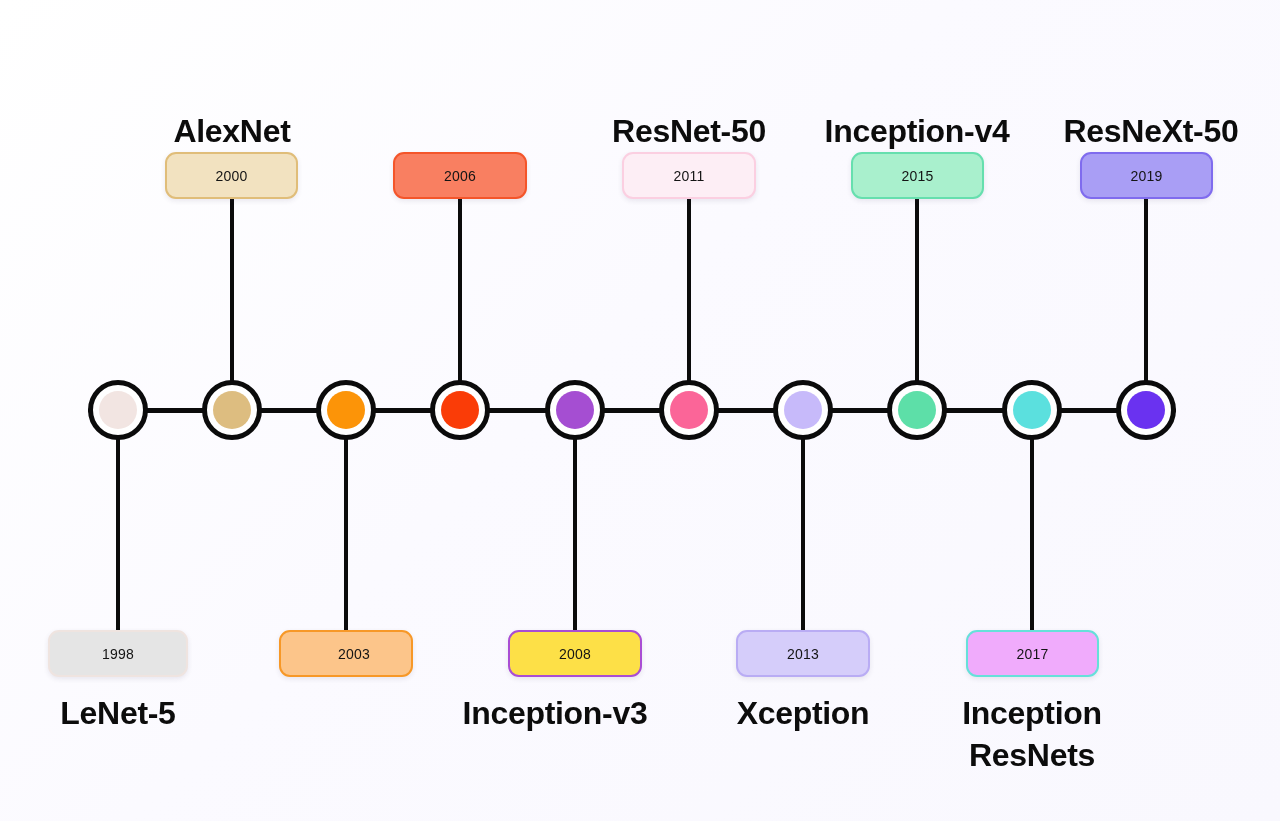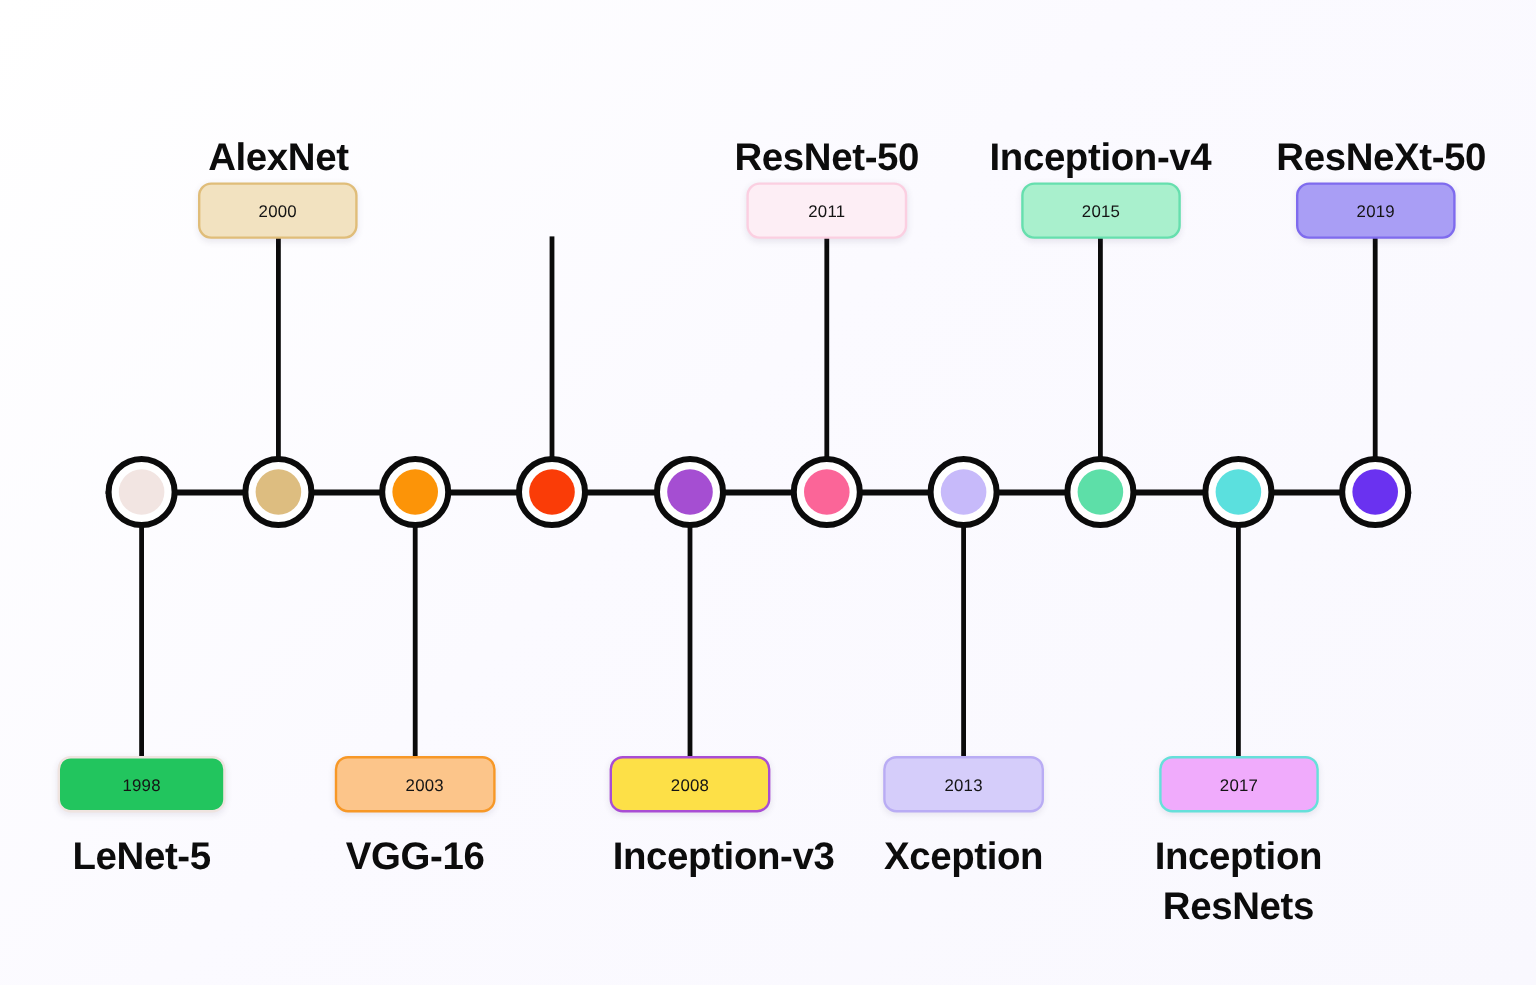--- a/index.html
+++ b/index.html
@@ -88,45 +88,45 @@
   }
 </style>
 </head>
 <body>
 
 <div id="timeline-stage">
   <div class="axis-line" style="left: 88px; width: 1088px; top: 407.5px; height: 5px;"></div>
 <div class="node-circle" style="left: 88px; top: 380px;">
       <div class="node-core" style="background: rgb(242, 229, 226);"></div>
     </div>
-    <div class="year-badge" style="left: 48px; width: 140px; background: #22c55e; border: 2px solid rgb(239, 228, 224); top: 630px;">1998</div>
+    <div class="year-badge" style="left: 48px; width: 140px; background: #e5e5e5; border: 2px solid rgb(239, 228, 224); top: 630px;">1998</div>
     <div class="stem" style="left: 116px; top: 438px; height: 194px;"></div>
     <div class="model-title" style="left: 18px; top: 692px; width: 200px;">LeNet-5</div>
     <div class="node-circle" style="left: 202px; top: 380px;">
       <div class="node-core" style="background: rgb(221, 189, 128);"></div>
     </div>
     <div class="year-badge" style="left: 165px; width: 133px; background: rgb(242, 226, 192); border: 2px solid rgb(224, 189, 121); top: 152px;">2000</div>
     <div class="stem" style="left: 230px; top: 197px; height: 185px;"></div>
     <div class="model-title" style="left: 132px; top: 110px; width: 200px;">AlexNet</div>
     <div class="node-circle" style="left: 316px; top: 380px;">
       <div class="node-core" style="background: rgb(252, 148, 8);"></div>
     </div>
     <div class="year-badge" style="left: 279px; width: 134px; background: rgb(252, 197, 138); border: 2px solid rgb(247, 152, 39); top: 630px; padding-left: 16px;">2003</div>
     <div class="stem" style="left: 344px; top: 438px; height: 194px;"></div>
-    <div class="model-title" style="left: 246px; top: 692px; width: 200px;">VGG-16</div>
     <div class="node-circle" style="left: 430px; top: 380px;">
       <div class="node-core" style="background: rgb(250, 60, 7);"></div>
     </div>
+    <div class="year-badge" style="left: 393px; width: 134px; background: rgb(249, 127, 97); border: 2px solid rgb(244, 85, 42); top: 152px;">2006</div>
     <div class="stem" style="left: 458px; top: 197px; height: 185px;"></div>
     <div class="node-circle" style="left: 545px; top: 380px;">
       <div class="node-core" style="background: rgb(165, 78, 210);"></div>
     </div>
     <div class="year-badge" style="left: 508px; width: 134px; background: #fde047; border: 2px solid rgb(169, 77, 212); top: 630px;">2008</div>
     <div class="stem" style="left: 573px; top: 438px; height: 194px;"></div>
-    <div class="model-title" style="left: 498px; top: 692px; width: 210px; text-align: center;">Inception-v3</div>
+    <div class="model-title" style="left: 450px; top: 692px; width: 210px; text-align: center;">Inception-v3</div>
     <div class="node-circle" style="left: 659px; top: 380px;">
       <div class="node-core" style="background: rgb(251, 101, 152);"></div>
     </div>
     <div class="year-badge" style="left: 622px; width: 134px; background: rgb(253, 238, 245); border: 2px solid rgb(251, 207, 225); top: 152px;">2011</div>
     <div class="stem" style="left: 687px; top: 197px; height: 185px;"></div>
     <div class="model-title" style="left: 589px; top: 110px; width: 200px;">ResNet-50</div>
     <div class="node-circle" style="left: 773px; top: 380px;">
       <div class="node-core" style="background: rgb(199, 186, 250);"></div>
     </div>
     <div class="year-badge" style="left: 736px; width: 134px; background: rgb(213, 205, 250); border: 2px solid rgb(185, 172, 244); top: 630px;">2013</div>

